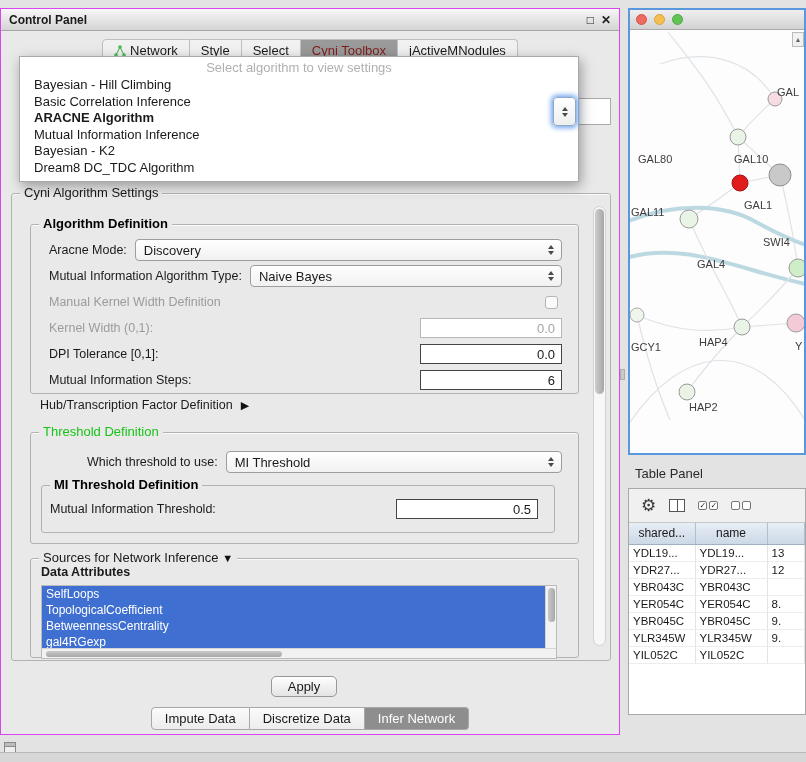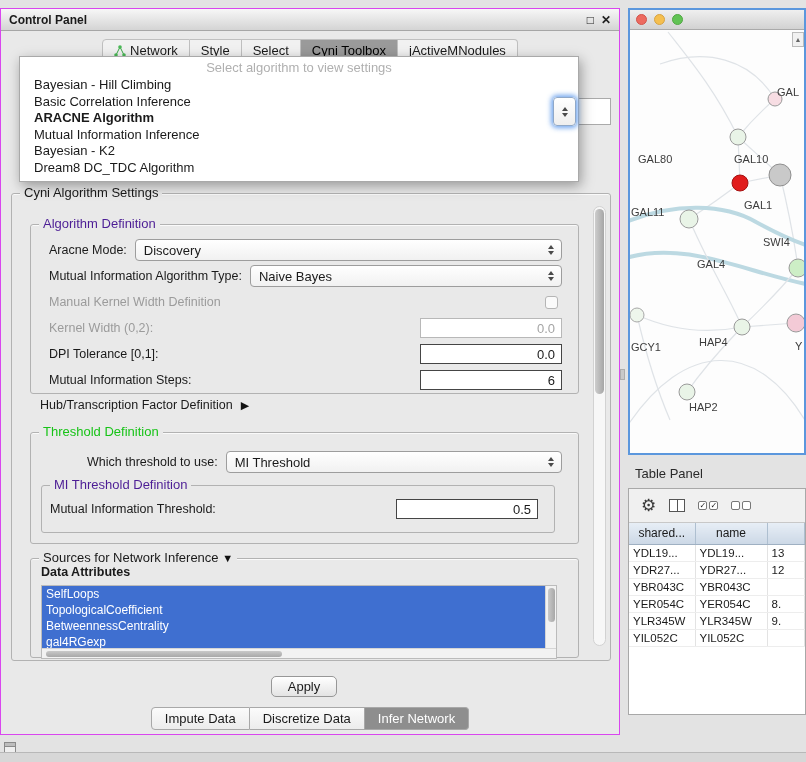--- a/index.html
+++ b/index.html
@@ -10,36 +10,36 @@
   .cp { position:absolute; left:0; top:8px; width:620px; height:727px; background:#e9e9e9; border:1px solid #d946ef; }
   .cp-titlebar { height:22px; background:linear-gradient(#f7f7f7,#d4d4d4); border-bottom:1px solid #a6a6a6; display:flex; align-items:center; justify-content:space-between; padding:0 8px; }
   .cp-title { font-weight:bold; font-size:12px; }
   .win-btns { display:flex; gap:7px; font-size:12px; color:#222; }
   .win-btns span { cursor:default; }
 
   .cp-tabs { position:absolute; left:0; right:0; top:30px; display:flex; justify-content:center; }
   .tab { display:flex; align-items:center; gap:4px; padding:3px 11px; font-size:13px; background:#f1f1f1; border:1px solid #bfbfbf; border-left:none; }
   .tab:first-child { border-left:1px solid #bfbfbf; border-radius:4px 0 0 4px; }
   .tab:last-child { border-radius:0 4px 4px 0; }
-  .tab.active { background:#9a9a9a; color:#000000;text-align:center; }
+  .tab.active { background:#9a9a9a; color:#7f1d1d;text-align:center; }
 
   
   .algo-popup { position:absolute; left:18px; top:47px; width:560px; background:#fff; border:1px solid #a9a9a9; box-shadow:2px 4px 12px rgba(0,0,0,.35); z-index:10; padding-bottom:5px; }
   .algo-prompt { color:#b0b0b0; text-align:center; font-size:13px; padding:3px 0 2px; }
   .algo-item { font-size:13px; line-height:16.5px; padding:0 14px; white-space:nowrap; }
   .algo-item.selected { font-weight:bold; }
 
   
   .combo-frag-btn { position:absolute; left:552px; top:88px; width:23px; height:29px; background:linear-gradient(#fff,#eee); border:1px solid #8fa8c8; border-radius:4px; box-shadow:0 0 5px 2px rgba(90,150,235,.85); z-index:11; display:flex; align-items:center; justify-content:center; flex-direction:column; gap:2px; }
   .combo-frag-rest { position:absolute; left:577px; top:89px; width:33px; height:27px; background:#fff; border:1px solid #aaa; border-left:none; z-index:9; }
 
   
   .group { position:absolute; border:1px solid #b2b2b2; border-radius:3px; box-shadow:inset 0 1px 0 #fafafa; }
   .legend { position:absolute; top:-9px; left:8px; background:#e9e9e9; padding:0 4px; font-size:13px; white-space:nowrap; }
-  .legend.blue { color:#4c1d95; }
+  .legend.blue { color:#000000;font-weight:bold; }
   .legend.green { color:#17c317; }
 
   .settings { left:10px; top:184px; width:600px; height:468px; }
   .alg-group { left:18px; top:30px; width:549px; height:170px; padding:14px 8px 0 18px; }
   .thr-group { left:18px; top:238px; width:549px; height:112px; padding:18px 8px 0 18px; }
   .mi-group  { position:absolute; left:10px; top:52px; width:514px; height:48px; border:1px solid #b2b2b2; border-radius:3px; padding:12px 8px 0 8px; }
   .src-group { left:18px; top:364px; width:549px; height:100px; padding:6px 8px 0 10px; }
 
   .row { display:flex; align-items:center; height:22px; margin-bottom:4px; }
   .lbl { font-weight:normal; font-size:12.5px; white-space:nowrap; }
@@ -192,21 +192,21 @@
             </span>
         </div>
       </div>
 
       <div class="row">
         <span class="lbl dis">Manual Kernel Width Definition</span>
         <span class="chk"></span>
       </div>
 
       <div class="row">
-        <span class="lbl dis">Kernel Width (0,2):</span>
+        <span class="lbl dis">Kernel Width (0,1):</span>
         <div class="field dis">
             <span>0.0</span>
           </div>
       </div>
 
       <div class="row">
         <span class="lbl">DPI Tolerance [0,1]:</span>
         <div class="field">
             <span>0.0</span>
           </div>
@@ -376,20 +376,25 @@
           <td>YBR043C</td>
           <td>YBR043C</td>
           <td></td>
         </tr>
         <tr>
           <td>YER054C</td>
           <td>YER054C</td>
           <td>8.</td>
         </tr>
         <tr>
+          <td>YBR045C</td>
+          <td>YBR045C</td>
+          <td>9.</td>
+        </tr>
+        <tr>
           <td>YLR345W</td>
           <td>YLR345W</td>
           <td>9.</td>
         </tr>
         <tr>
           <td>YIL052C</td>
           <td>YIL052C</td>
           <td></td>
         </tr>
       </tbody>

